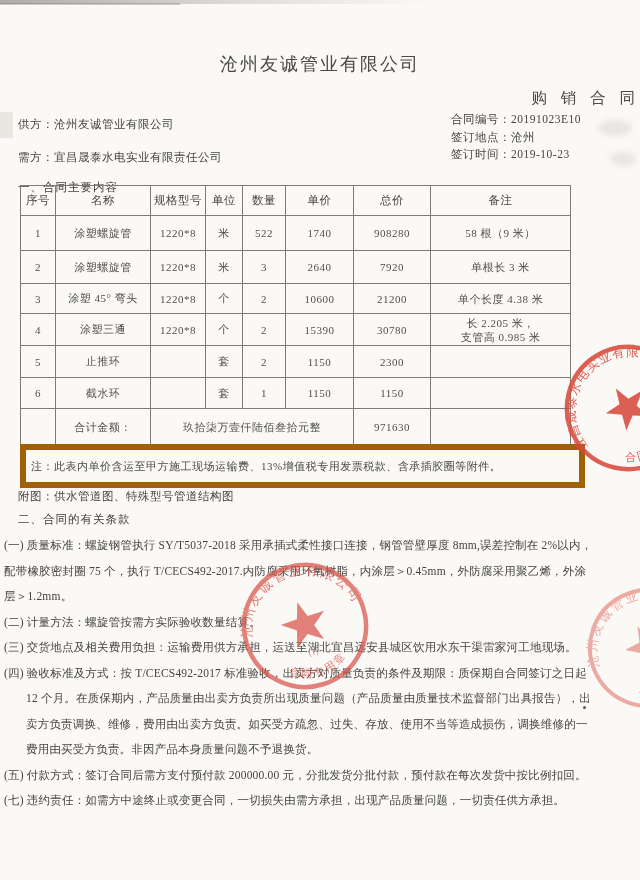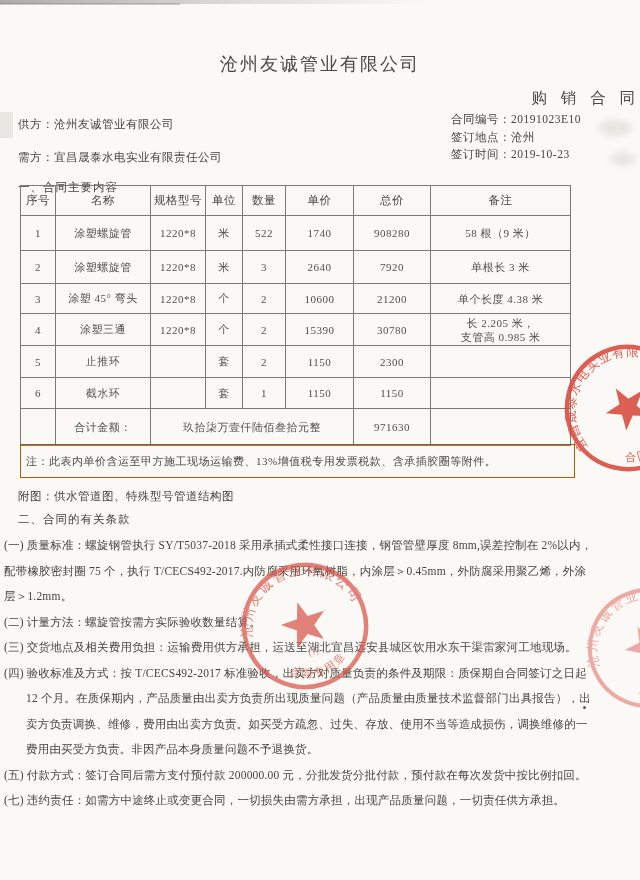--- a/index.html
+++ b/index.html
@@ -31,21 +31,21 @@
   table.ctable thead tr{height:30px;}
   table.ctable thead th{font-size:11.5px;color:#474640;}
   tbody.tb tr:nth-child(1){height:35px;}
   tbody.tb tr:nth-child(2){height:33px;}
   tbody.tb tr:nth-child(3){height:30px;}
   tbody.tb tr:nth-child(4){height:32px;}
   tbody.tb tr:nth-child(5){height:32px;}
   tbody.tb tr:nth-child(6){height:31px;}
   tr.total-row{height:37px;}
   td.note-cell{white-space:pre-line;line-height:14px;}
-  .table-note{left:20px;top:444px;width:548px;height:32px;border:1px solid #a16207;
+  .table-note{left:20px;top:444px;width:548px;height:32px;border:6px solid #a16207;
     font-size:11px;letter-spacing:.5px;display:flex;align-items:center;padding-left:5px;color:#4a4943;
     background:transparent;white-space:nowrap;}
   
   .terms{left:4px;top:533px;width:615px;font-size:11.5px;letter-spacing:.2px;color:#45443f;}
   .term-line{height:25.5px;line-height:25.5px;white-space:nowrap;}
   .term-line.hang{padding-left:22px;}
   
   .stamp{pointer-events:none;}
   .speck{left:583px;top:706px;width:3px;height:3px;background:#30302d;border-radius:50%;opacity:.8;}
 </style>

